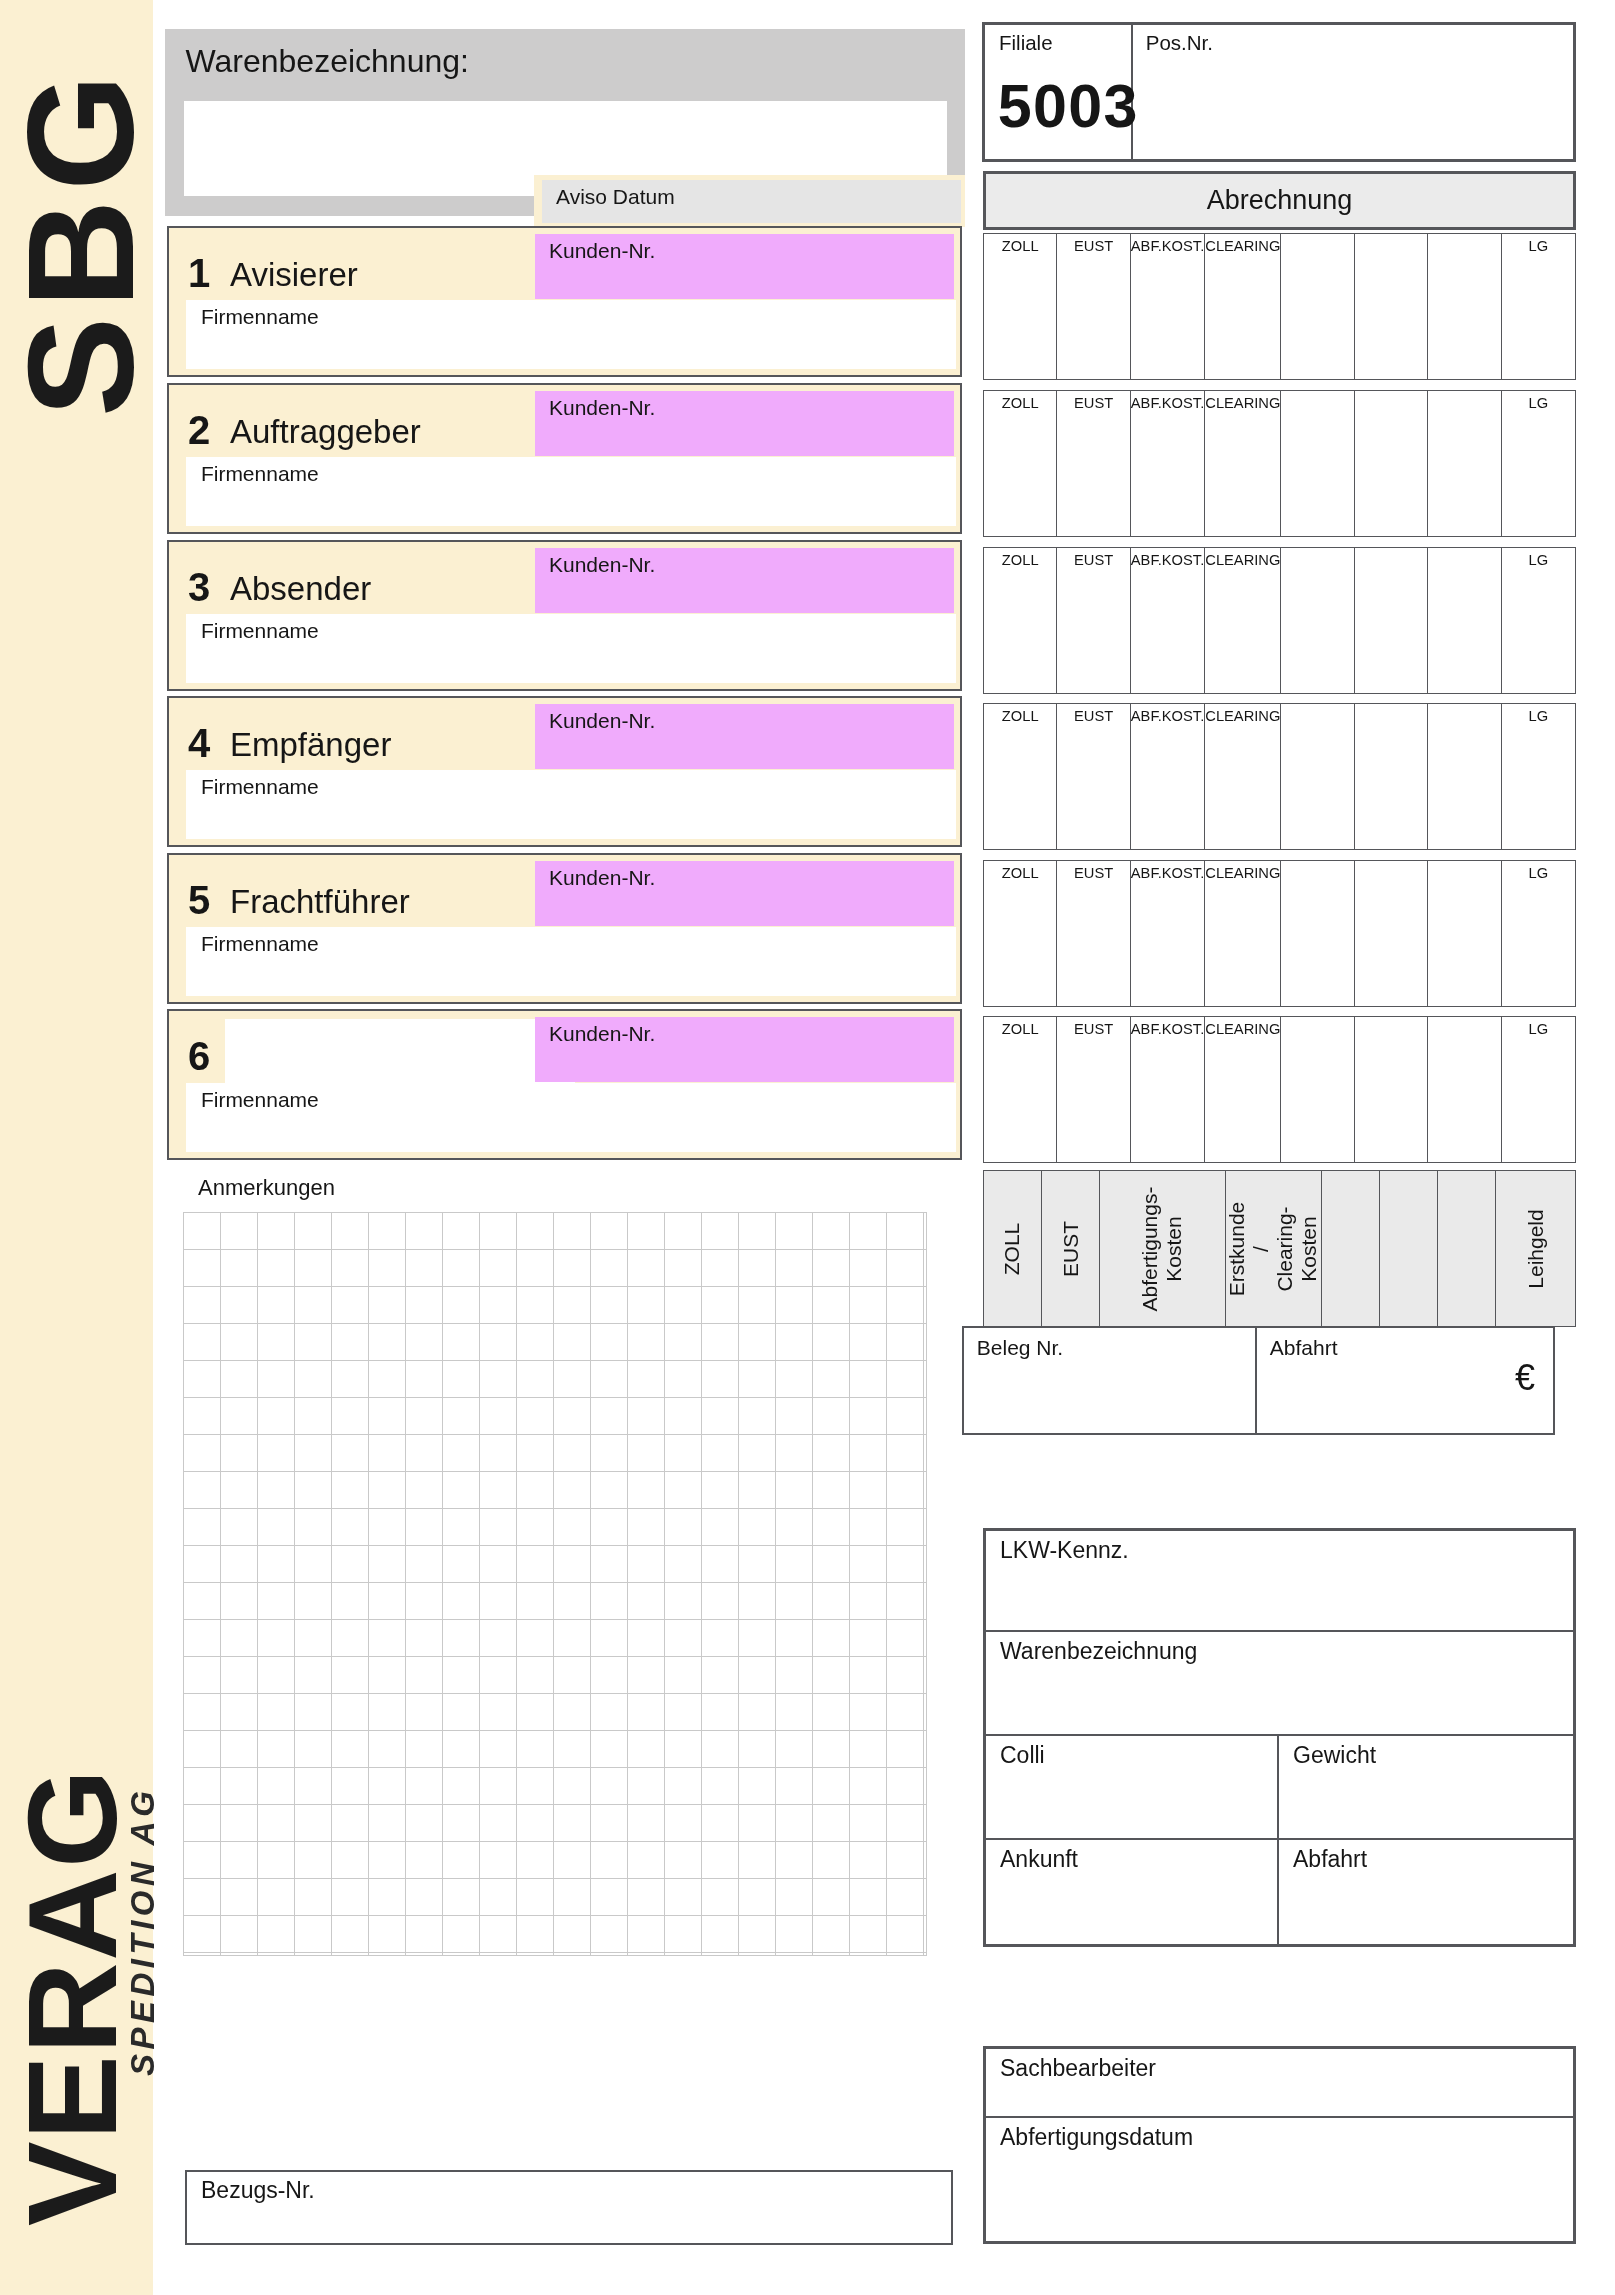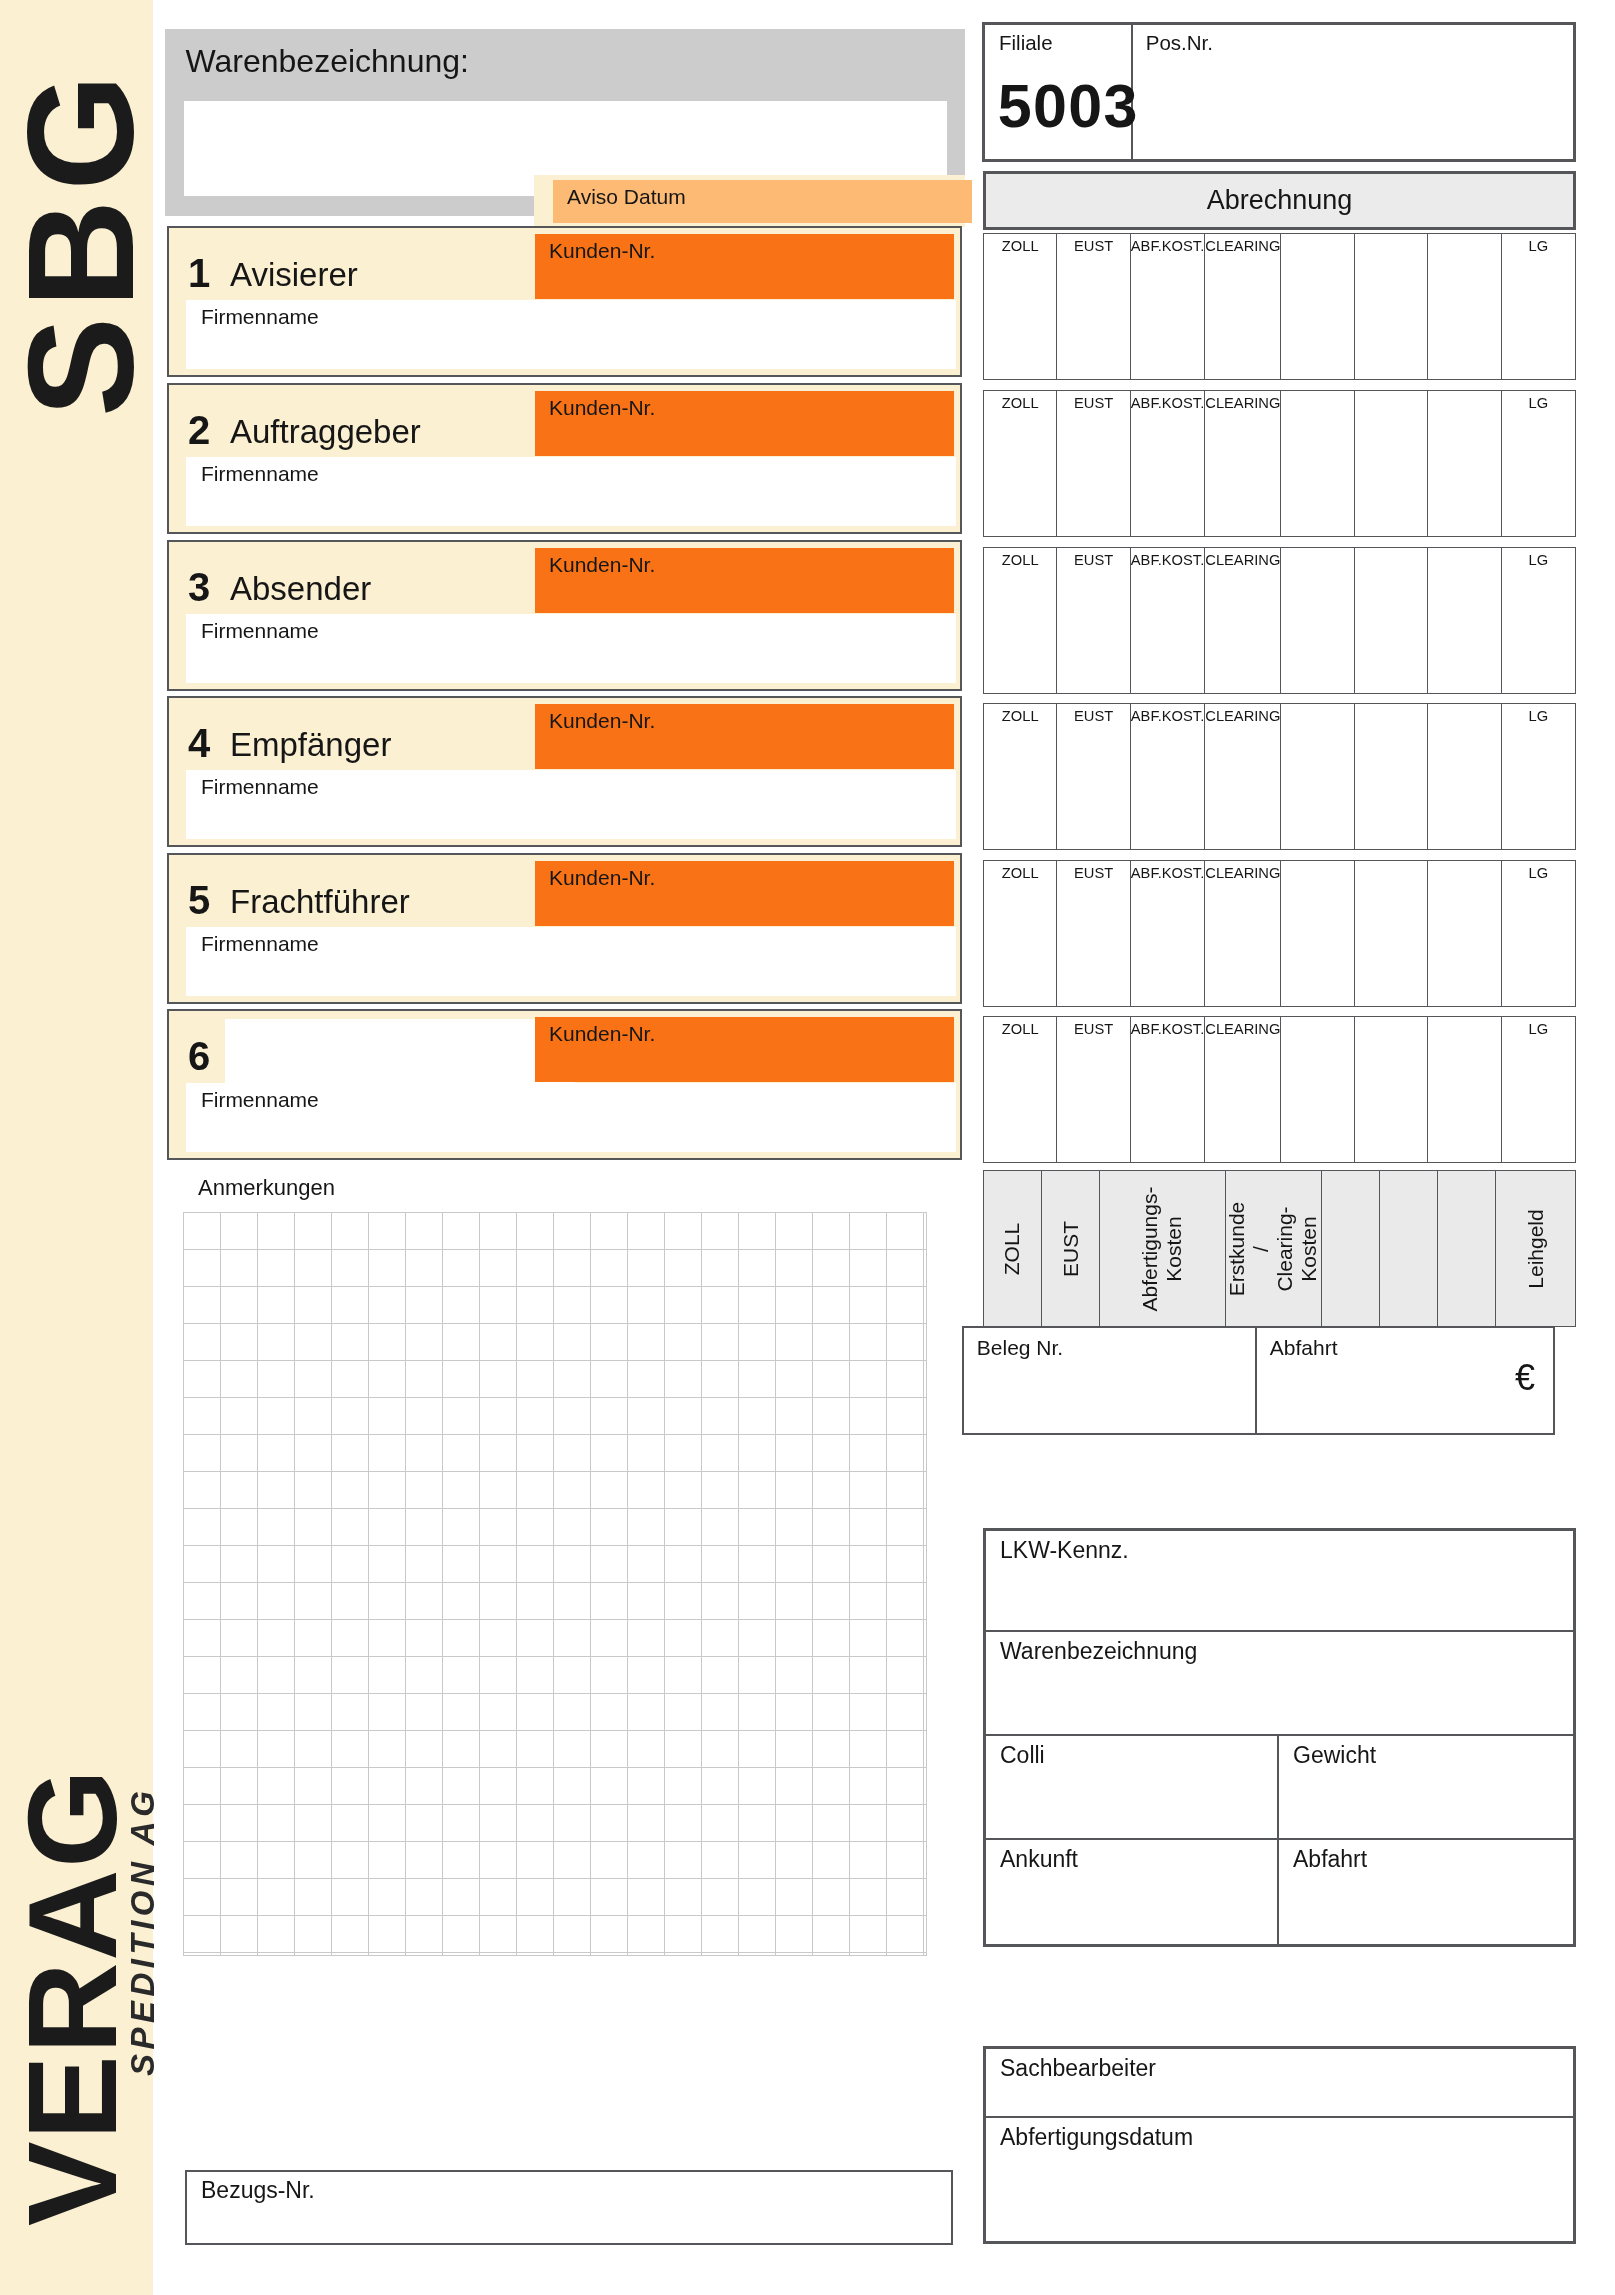--- a/index.html
+++ b/index.html
@@ -53,27 +53,27 @@
   .beleg-cell{width:293px;border-right:2.6px solid #55565A;position:relative;box-sizing:border-box;}
   .betrag-cell{flex:1;position:relative;}
   .beleg-cell .small-lbl,.betrag-cell .small-lbl{position:absolute;left:12.8px;top:7.7px;font-size:21px;}
   .euro{position:absolute;right:18px;top:29px;font-size:36px;}
   
   .section{position:absolute;left:167px;width:795px;height:151px;box-sizing:border-box;
        border:2.6px solid #55565A;background:#FBF0D2;}
   .sec-num{position:absolute;left:19px;top:23px;font-size:40px;font-weight:bold;}
   .sec-title{position:absolute;left:61px;top:28px;font-size:33px;}
   .sec-titlebox{position:absolute;left:56px;top:7.7px;width:350px;height:64px;background:#ffffff;}
-  .kunden-box{position:absolute;left:366px;top:6.4px;width:419px;height:65px;background:#f97316;}
+  .kunden-box{position:absolute;left:366px;top:6.4px;width:419px;height:65px;background:#f0abfc;}
   .kunden-box .flbl{position:absolute;left:14px;top:5.1px;font-size:21px;}
   .firmen-box{position:absolute;left:16.6px;top:72px;width:770px;height:69px;background:#ffffff;}
   .firmen-box .flbl{position:absolute;left:15.3px;top:5.1px;font-size:21px;}
   
   .aviso{position:absolute;left:534px;top:175px;width:431px;height:52px;background:#FBF0D2;}
-  .aviso-input{position:absolute;left:19px;top:4.5px;width:419px;height:43px;background:#fdba74;}
+  .aviso-input{position:absolute;left:8px;top:4.5px;width:419px;height:43px;background:#e5e5e5;}
   .aviso-input .flbl{position:absolute;left:14px;top:5.1px;font-size:21px;}
   
   .anm-lbl{position:absolute;left:198px;top:1175px;font-size:22px;}
   .grid{position:absolute;left:183px;top:1212px;width:743px;height:743px;background:#ffffff;
     background-image:
       repeating-linear-gradient(to right,#C9C9C9 0 1.3px,transparent 1.3px 37px),
       repeating-linear-gradient(to bottom,#C9C9C9 0 1.3px,transparent 1.3px 37px);
     border-right:1.3px solid #C9C9C9;border-bottom:1.3px solid #C9C9C9;box-sizing:content-box;}
   
   .lkw{position:absolute;left:983px;top:1528px;width:593px;height:419px;box-sizing:border-box;

